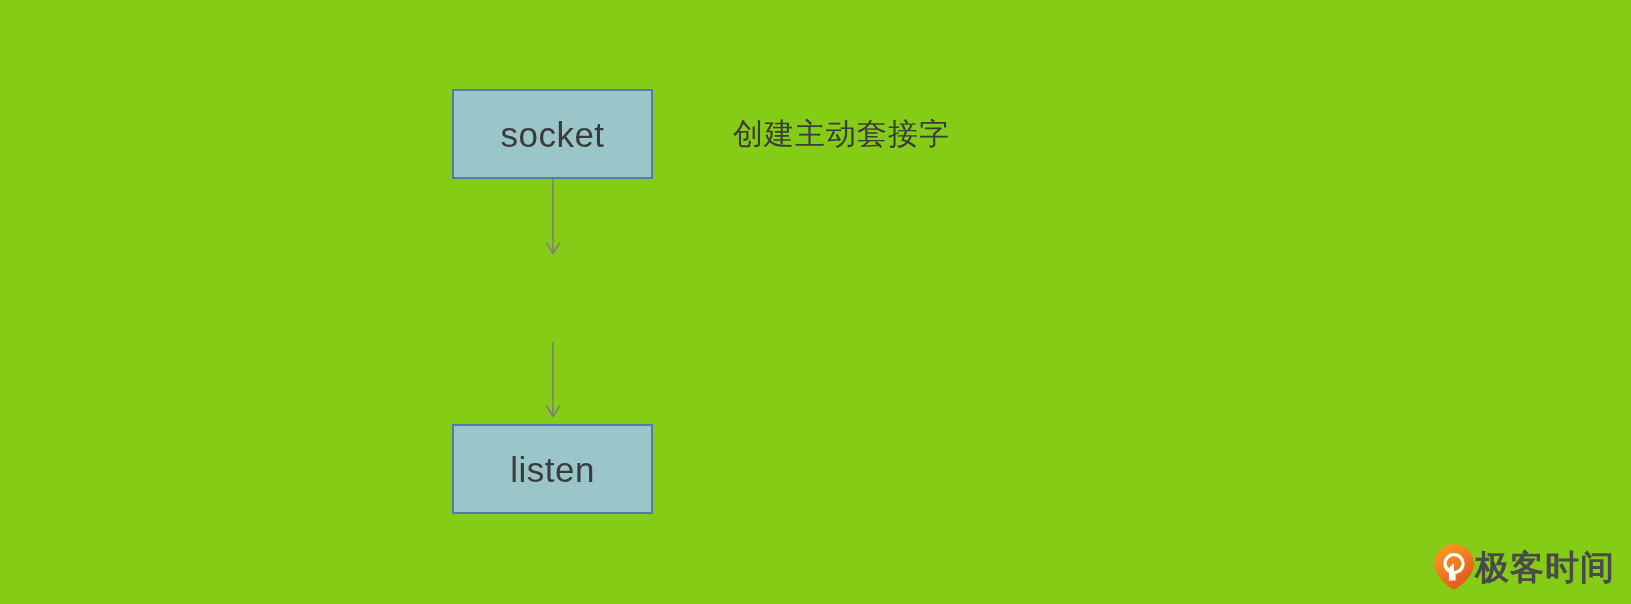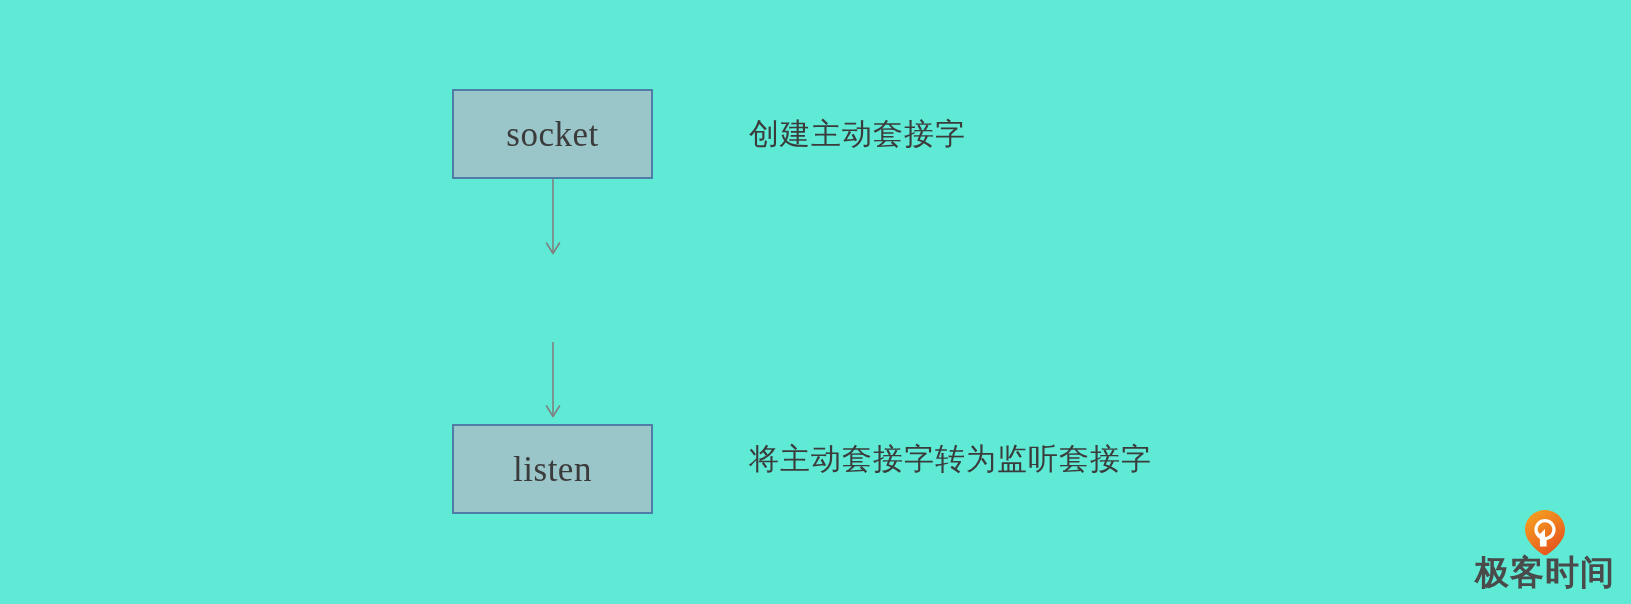--- a/index.html
+++ b/index.html
@@ -10,22 +10,21 @@
     width: 1631px;
     height: 604px;
     background: #f2f3f5;
     font-family: "Liberation Sans", "DejaVu Sans", sans-serif;
     overflow: hidden;
   }
   #canvas {
     position: relative;
     width: 1631px;
     height: 604px;
-    background: #5eead4;
-    font-family: Liberation Serif, serif;
+    background: #84cc16;
   }
 
   
   .flow-node {
     position: absolute;
     left: 452px;
     width: 201px;
     height: 90px;
     box-sizing: border-box;
     background: #9ac5c9;
@@ -51,41 +50,40 @@
     left: 542px;
     width: 22px;
     height: 76px;
   }
   #connector-0 { top: 179px; }
   #connector-1 { top: 342px; }
 
   
   .desc {
     position: absolute;
-    left: 749px;
+    left: 733px;
     height: 90px;
     display: flex;
     align-items: center;
     font-size: 30px;
     color: #3b3b3b;
     white-space: nowrap;
     letter-spacing: 1px;
   }
   #desc-0 { top: 89px; }
   #desc-1 { top: 252px; }
   #desc-2 { top: 414px; }
 
   
   #watermark {
     position: absolute;
     right: 16px;
     bottom: 14px;
     display: flex;
     align-items: center;
-    flex-direction: column;
   }
   #watermark .logo-mark {
     width: 42px;
     height: 47px;
     display: block;
   }
   #watermark .logo-text {
     font-size: 34px;
     color: #4a4a4a;
     font-weight: 700;
@@ -110,21 +108,20 @@
 
 
   <svg class="connector" id="connector-1" viewBox="0 0 22 76">
     <line x1="11" y1="0" x2="11" y2="74" stroke="#808080" stroke-width="1.6"></line>
     <polyline points="4.5,64 11,74.5 17.5,64" fill="none" stroke="#808080" stroke-width="1.6" stroke-linecap="round" stroke-linejoin="round"></polyline>
   </svg>
 
   <div class="flow-node" id="node-2">
     <span class="node-label">listen</span>
   </div>
-  <div class="desc" id="desc-2">将主动套接字转为监听套接字</div>
 
   <div id="watermark">
     <svg class="logo-mark" viewBox="0 0 42 47">
       <defs>
         <linearGradient id="pinGrad" x1="0" y1="0" x2="0.65" y2="1">
           <stop offset="0%" stop-color="#f5a623"></stop>
           <stop offset="55%" stop-color="#ef7c1e"></stop>
           <stop offset="100%" stop-color="#e4531f"></stop>
         </linearGradient>
       </defs>

